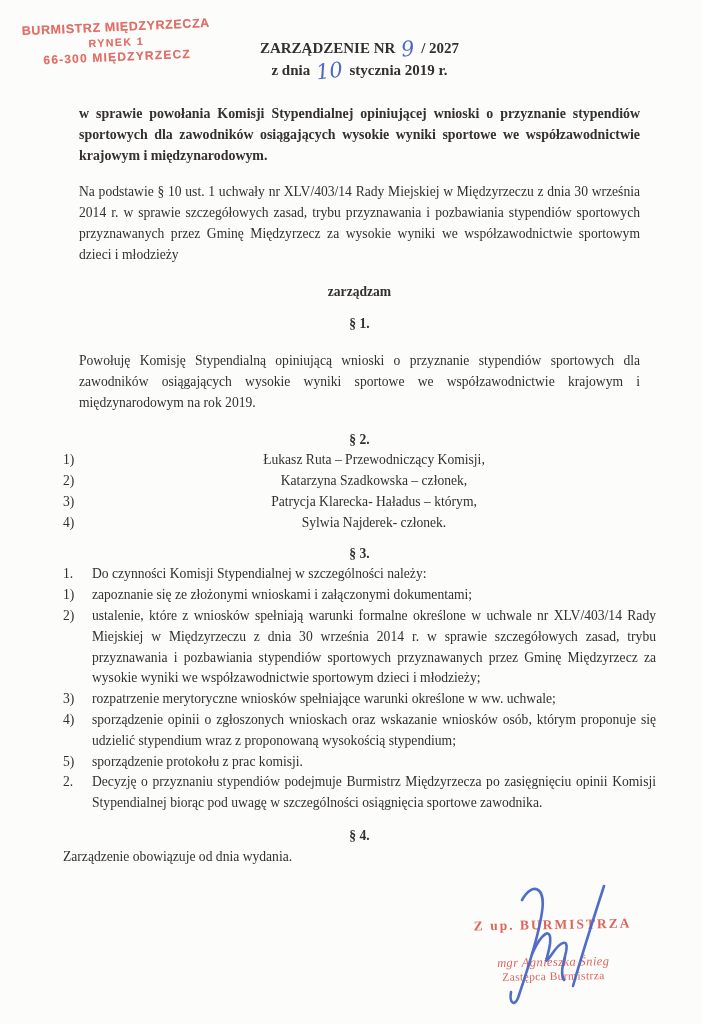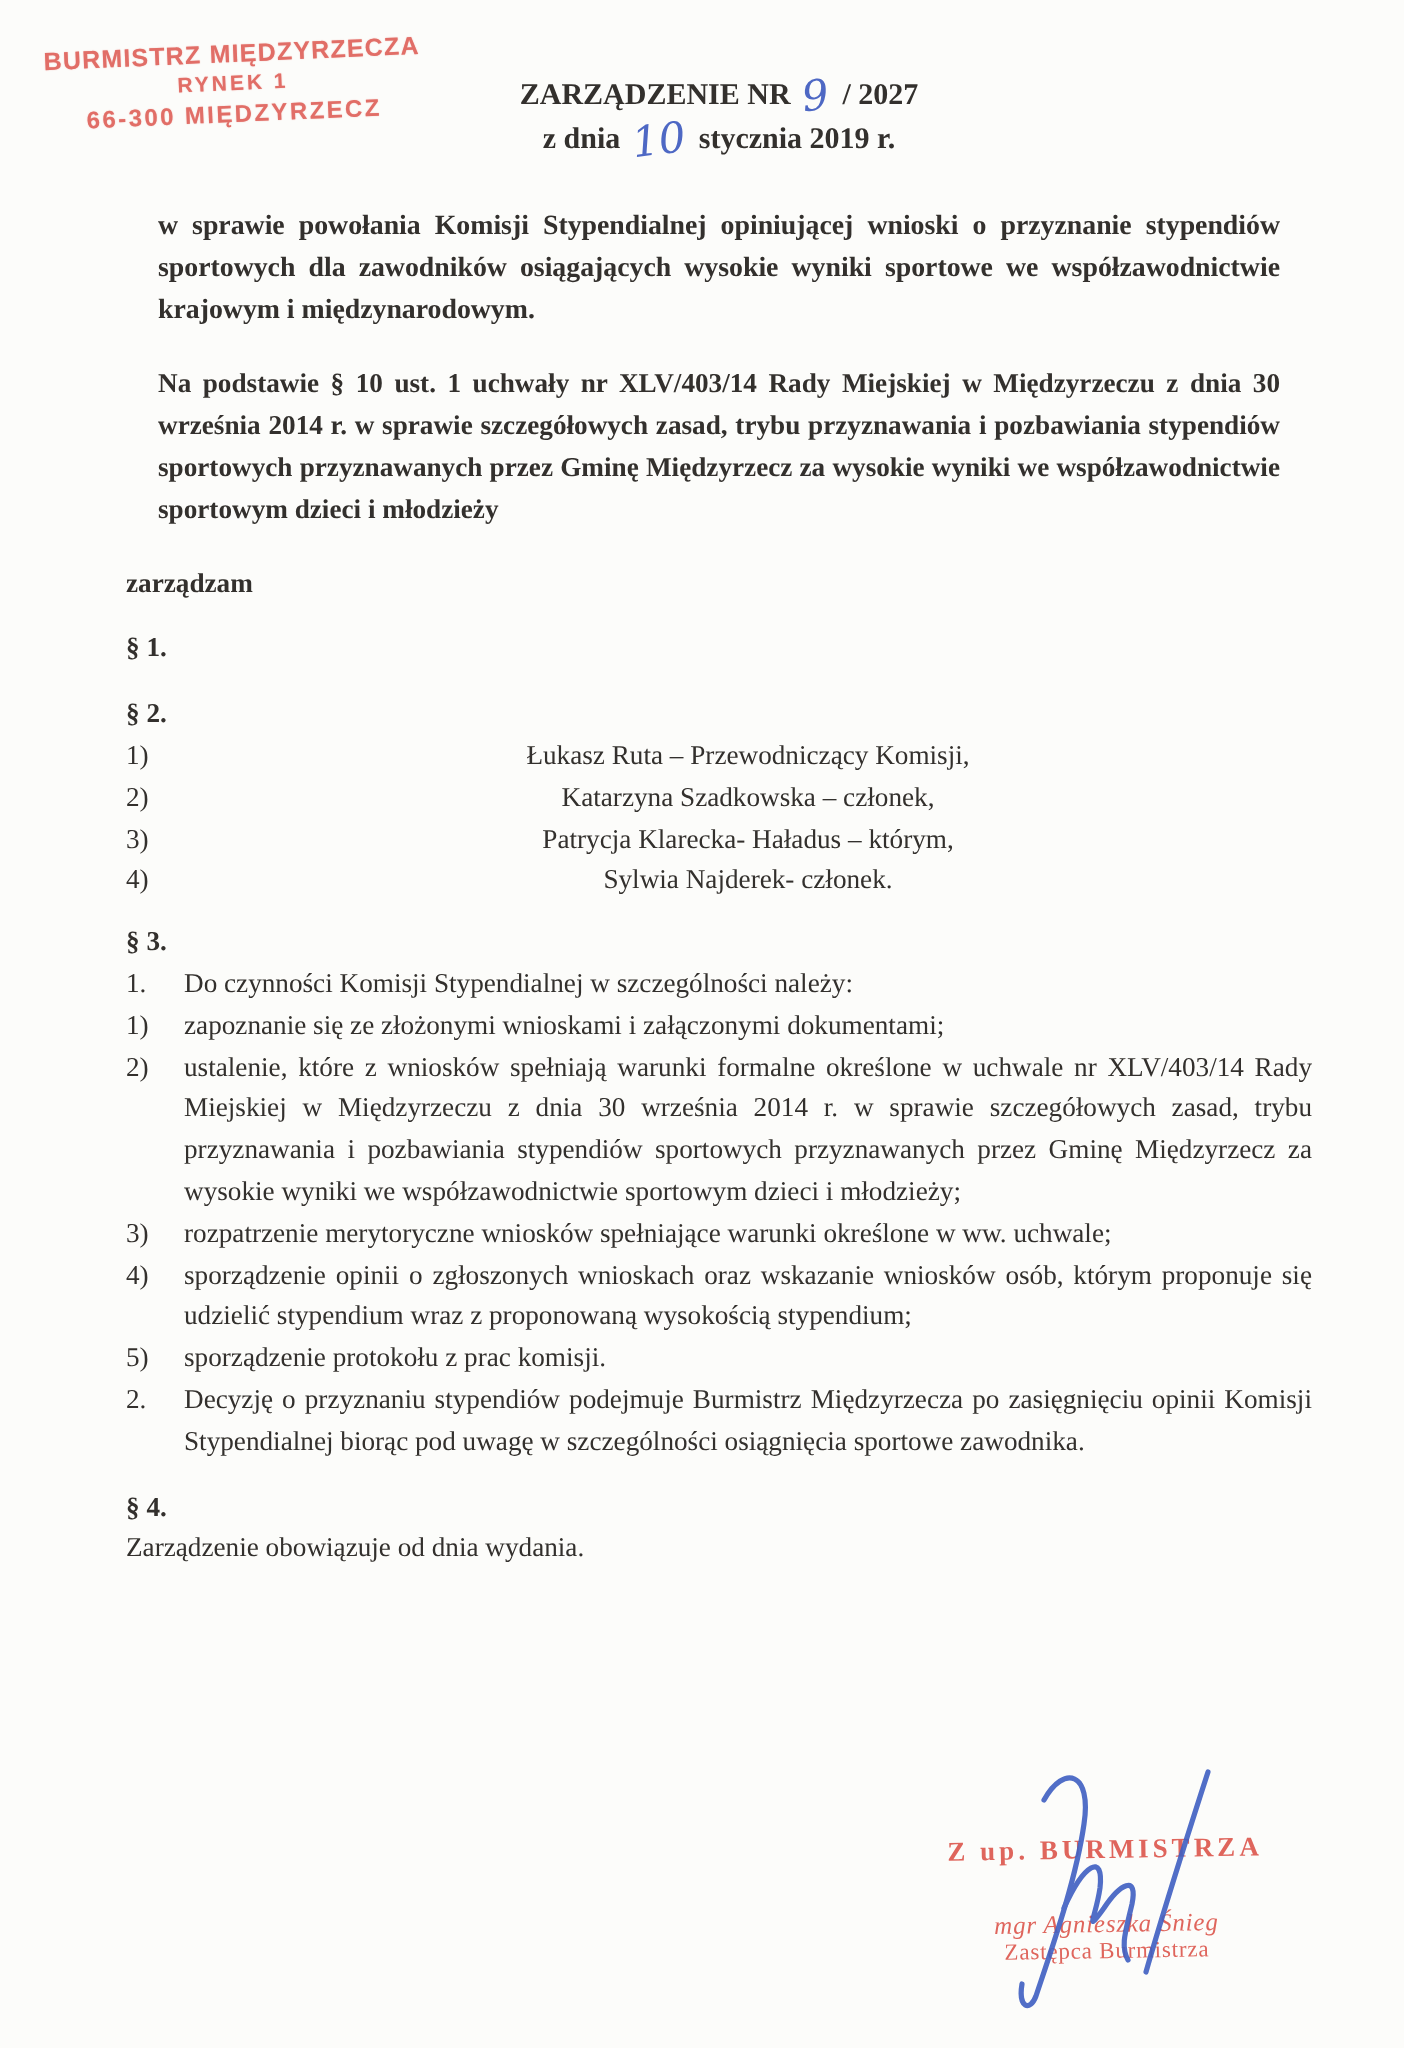--- a/index.html
+++ b/index.html
@@ -54,23 +54,23 @@
   }
 
   
   p{margin:16px;}
   .subject{
     margin-top:23px;
     font-weight:bold;
     text-align:justify;
     font-size:13.9px;
   }
-  .body-just{text-align:justify;font-weight:bold;}
+  .body-just{text-align:justify;}
   .legal{margin-top:11px;}
-  .center-bold{font-weight:bold;}
+  .center-bold{text-align:center;font-weight:bold;}
   .ordain{margin-top:11px;}
   .sec-h{margin-top:12px;}
   .sec-h-sm{margin-top:10px;}
 
   
   .li{display:flex;}
   .li .num{flex:0 0 29px;}
   .li .txt{flex:1;text-align:center;}
   .li.just .txt{text-align:justify;}
 
@@ -124,20 +124,21 @@
       </div>
     </div>
 
     <p class="subject">w sprawie powołania Komisji Stypendialnej opiniującej wnioski o przyznanie stypendiów sportowych dla zawodników osiągających wysokie wyniki sportowe we współzawodnictwie krajowym i międzynarodowym.</p>
 
     <p class="body-just legal">Na podstawie § 10 ust. 1 uchwały nr XLV/403/14 Rady Miejskiej w Międzyrzeczu z dnia 30 września 2014 r. w sprawie szczegółowych zasad, trybu przyznawania i pozbawiania stypendiów sportowych przyznawanych przez Gminę Międzyrzecz za wysokie wyniki we współzawodnictwie sportowym dzieci i młodzieży</p>
 
     <div class="center-bold ordain">zarządzam</div>
 
     <div class="center-bold sec-h">§ 1.</div>
+    <p class="body-just">Powołuję Komisję Stypendialną opiniującą wnioski o przyznanie stypendiów sportowych dla zawodników osiągających wysokie wyniki sportowe we współzawodnictwie krajowym i międzynarodowym na rok 2019.</p>
 
     <div class="center-bold sec-h">§ 2.</div>
     <div class="li">
       <span class="num">1)</span>
       <span class="txt">Łukasz Ruta – Przewodniczący Komisji,</span>
     </div>
     <div class="li">
       <span class="num">2)</span>
       <span class="txt">Katarzyna Szadkowska – członek,</span>
     </div>

